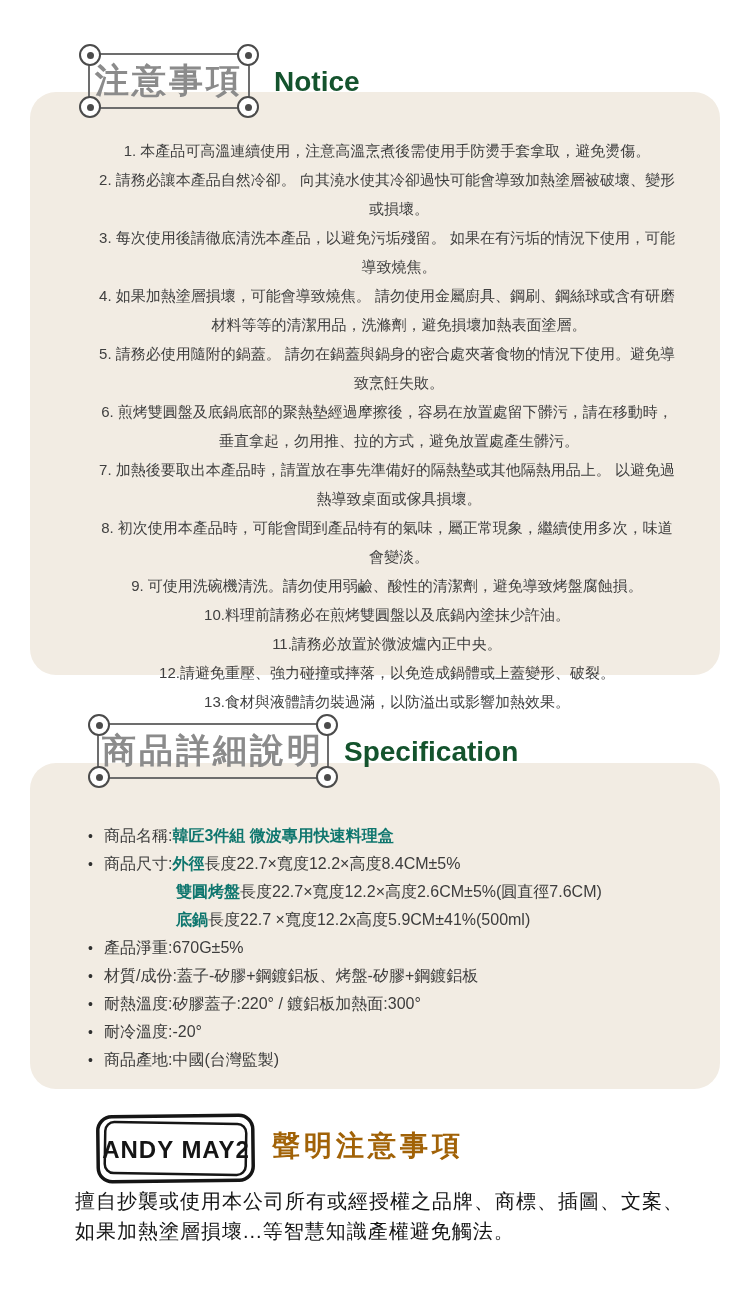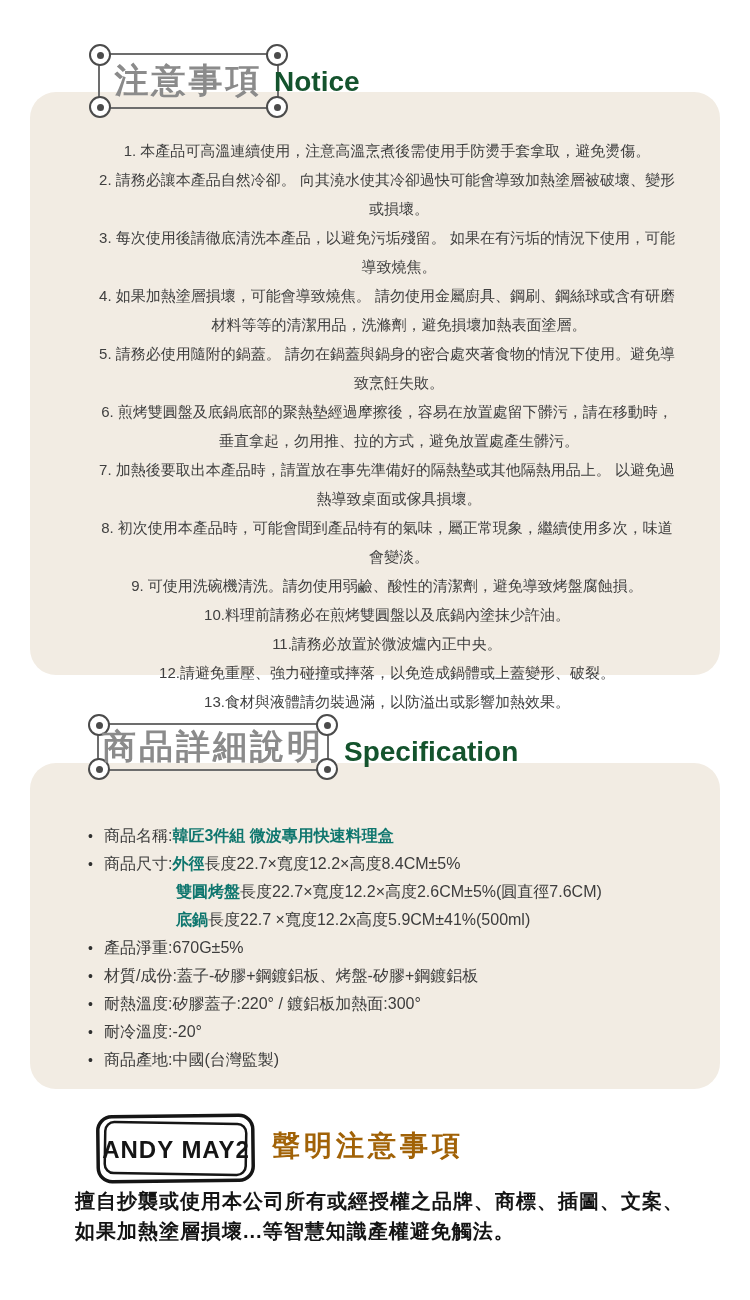--- a/index.html
+++ b/index.html
@@ -11,22 +11,22 @@
   .card{
     position:absolute;left:30px;width:690px;background:#f2ece3;border-radius:26px;
   }
   #card-notice{top:92px;height:583px;}
   #card-spec{top:763px;height:326px;}
 
   
   .hdr-box{
     position:absolute;border:2px solid #6d6d6d;box-sizing:border-box;background:transparent;
   }
-  #hdr-box-1{left:98px;top:53px;width:181px;height:56px;}
-  #hdr-box-2{left:97px;top:723px;width:232px;height:48px;}
+  #hdr-box-1{left:88px;top:53px;width:162px;height:56px;}
+  #hdr-box-2{left:97px;top:723px;width:232px;height:56px;}
   .hdr-title{
     position:absolute;left:0;right:0;top:50%;transform:translateY(-50%);
     text-align:center;white-space:nowrap;
     font-size:34px;font-weight:700;letter-spacing:3px;color:#8b8b8b;
   }
   .screw{
     position:absolute;width:22px;height:22px;border-radius:50%;
     background:#ffffff;border:2px solid #4b4b4b;box-sizing:border-box;
   }
   .screw::after{
@@ -62,21 +62,21 @@
   .b{font-weight:700;color:#0f766e;}
 
   
   .brand-logo{position:absolute;left:94px;top:1111px;}
   .footer-heading{
     position:absolute;left:272px;top:1127px;
     font-size:28px;font-weight:800;color:#a16207;letter-spacing:4px;white-space:nowrap;
   }
   .declaration{
     position:absolute;left:75px;top:1186px;width:630px;
-    font-size:20px;line-height:30px;font-weight:700;color:#141414;letter-spacing:1px;
+    font-size:20px;line-height:30px;font-weight:400;color:#141414;letter-spacing:1px;
   }
 </style>
 </head>
 <body>
 
 <div>
 
   <div class="card" id="card-notice"></div>
 
   <div class="hdr-box" id="hdr-box-1">

